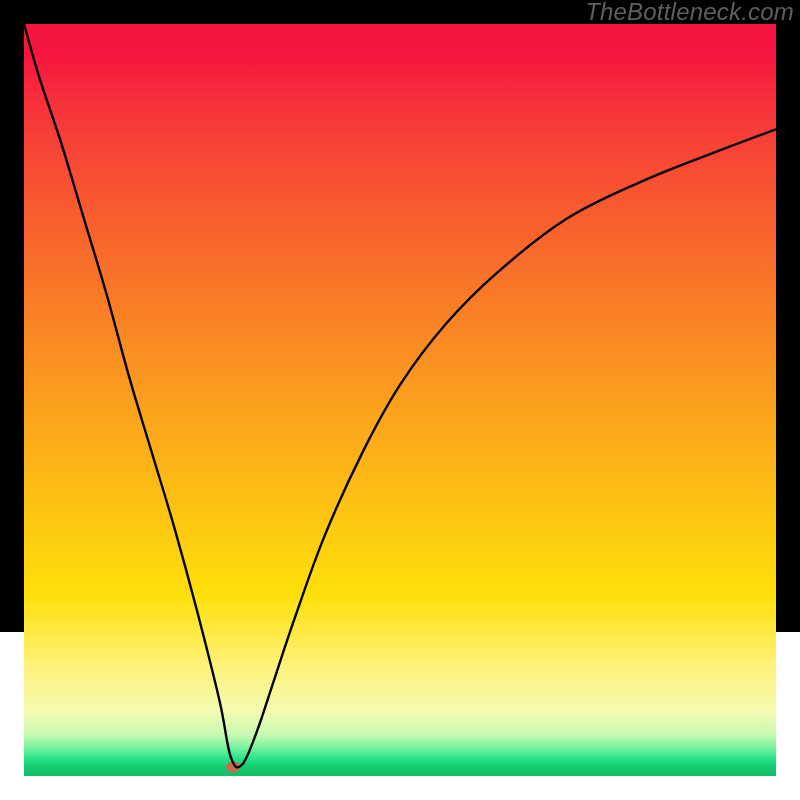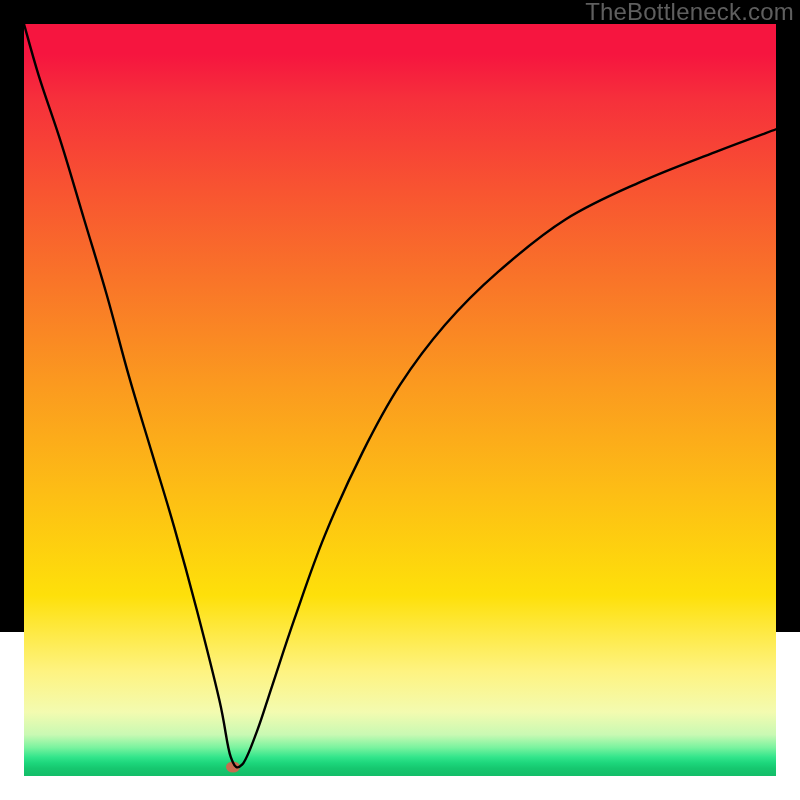--- a/index.html
+++ b/index.html
@@ -9,20 +9,21 @@
     width: 800px;
     height: 800px;
     overflow: hidden;
     font-family: Arial, Helvetica, sans-serif;
   }
   .frame {
     position: relative;
     width: 800px;
     height: 632px;
     background: #000;
+    font-style: italic;
   }
   .watermark {
     position: absolute;
     top: -2px;
     right: 6px;
     font-size: 24px;
     font-weight: 500;
     color: #5f5f5f;
     letter-spacing: 0.2px;
     z-index: 20;

